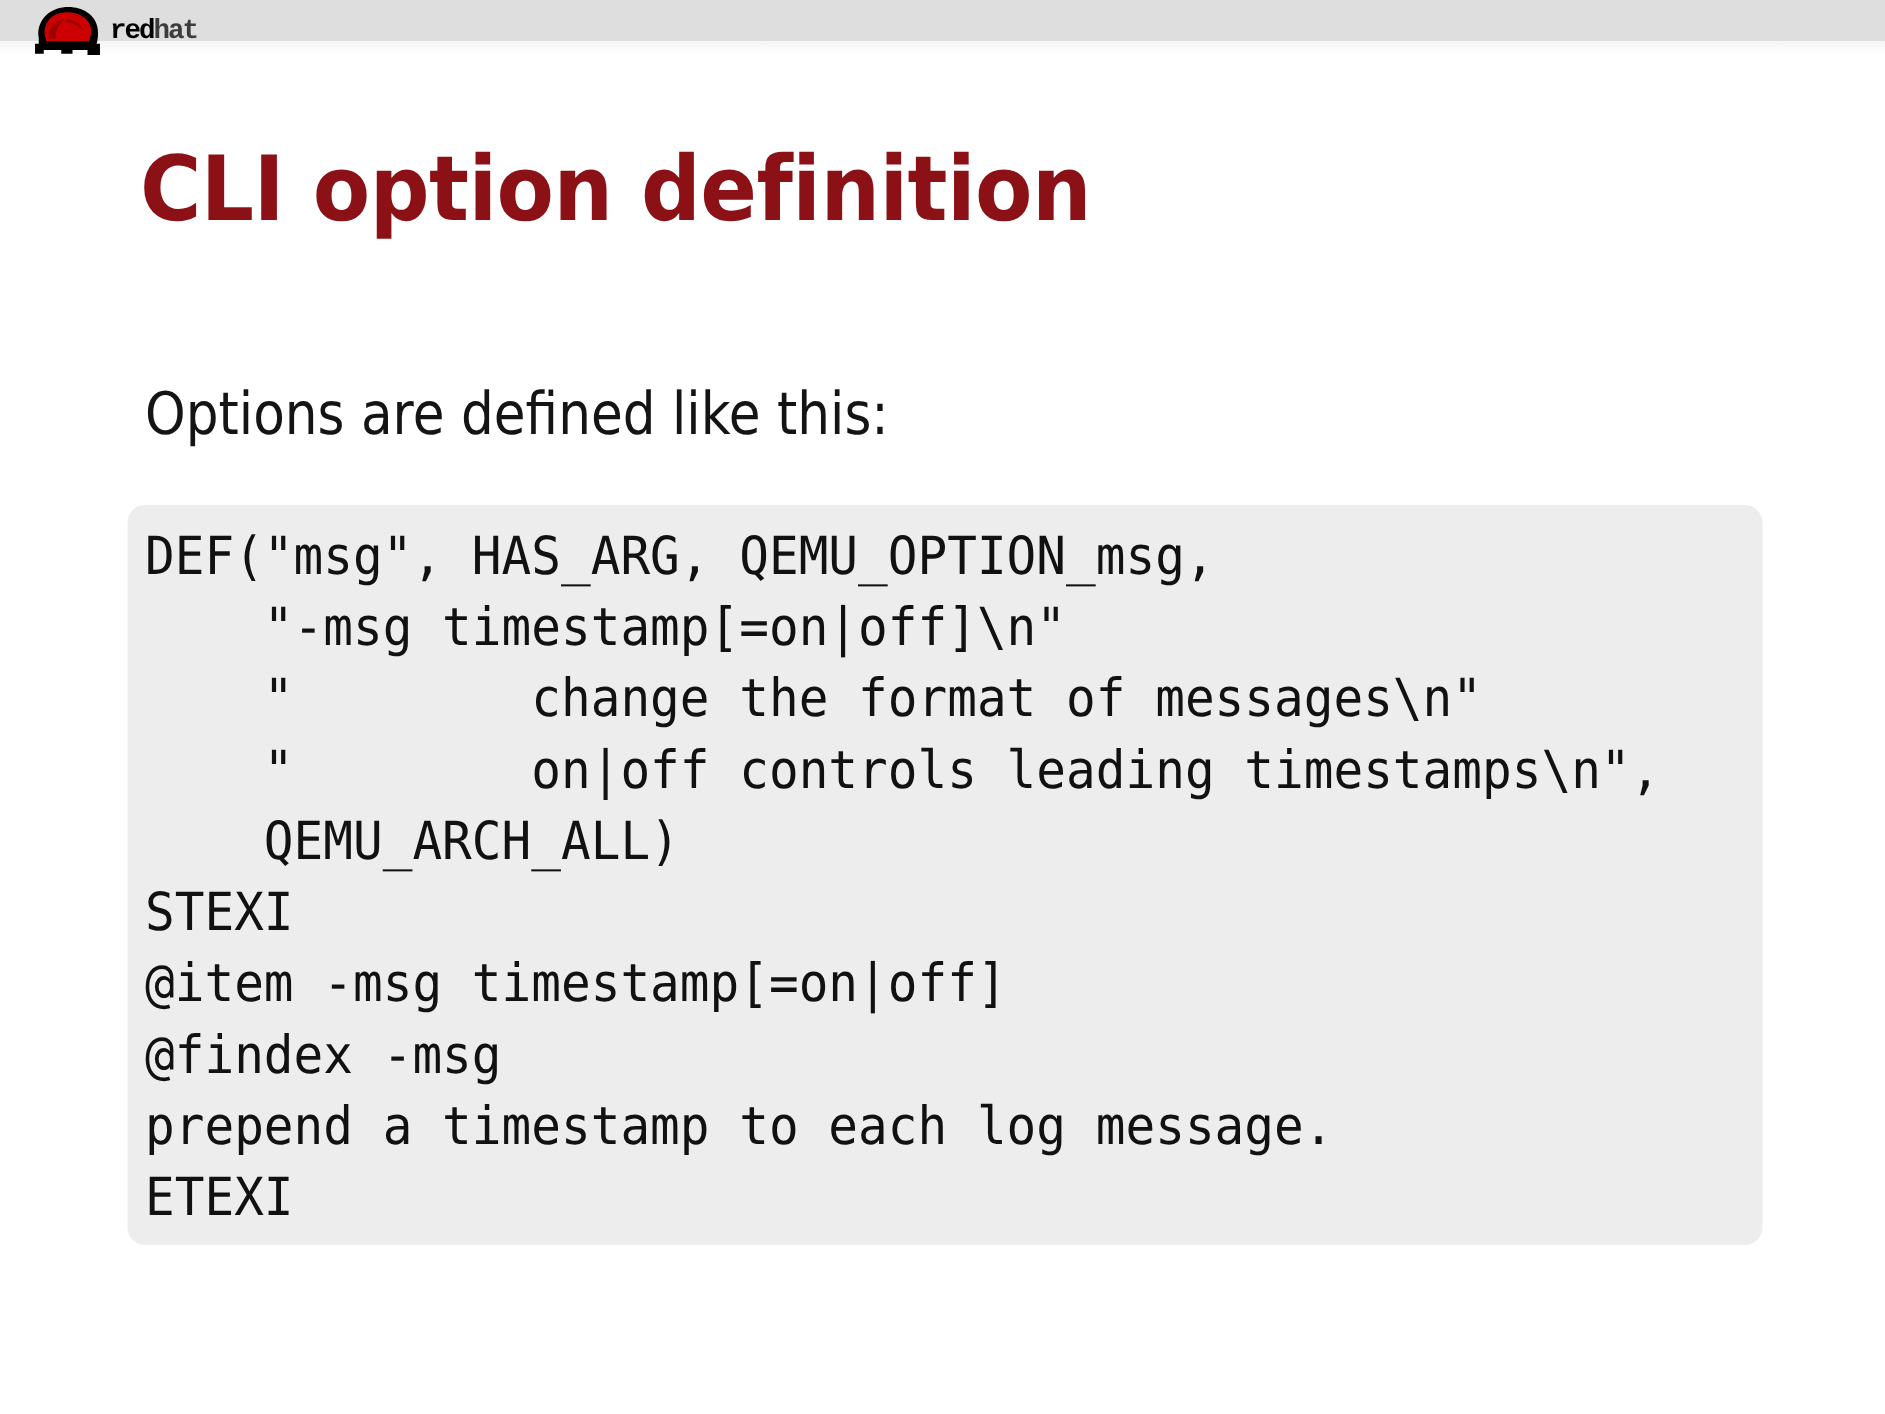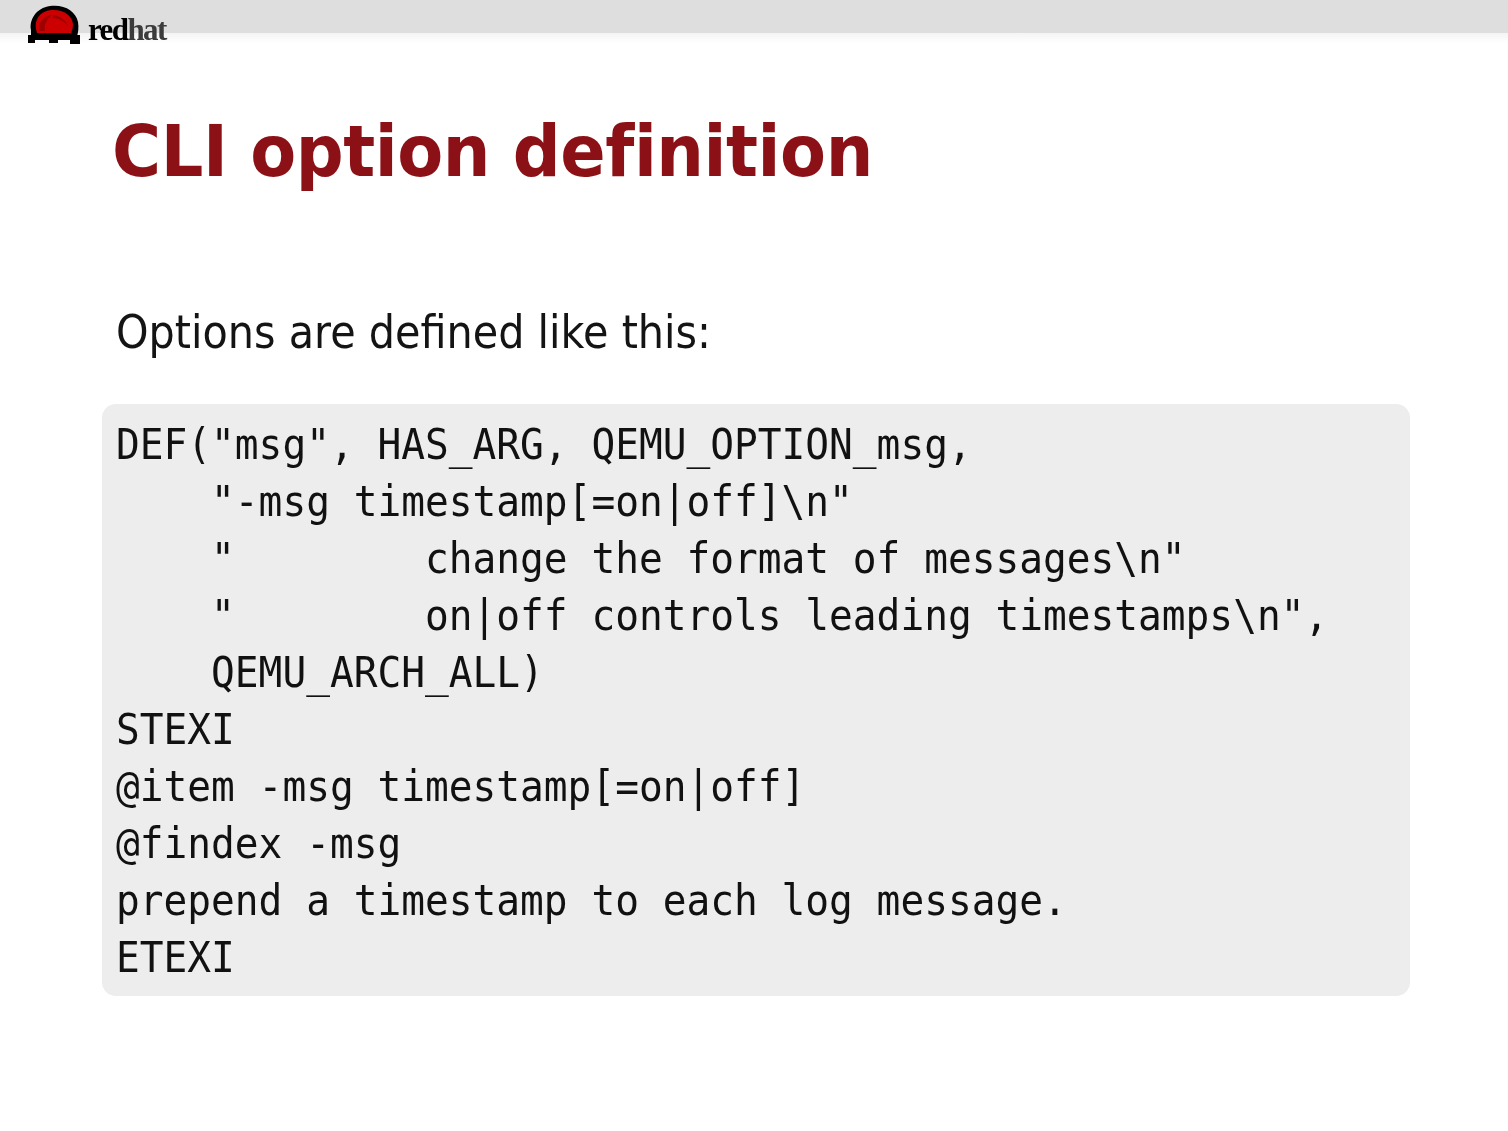--- a/index.html
+++ b/index.html
@@ -42,23 +42,23 @@
     align-items: flex-start;
   }
   .logo-mark {
     width: 62px;
     height: 44px;
     flex: 0 0 auto;
   }
   .logo-word {
     margin-left: 2px;
     margin-top: 12px;
-    font-family: Liberation Serif, serif;
+    font-family: Liberation Mono, monospace;
     font-weight: bold;
-    font-size: 31px;
+    font-size: 22px;
     letter-spacing: -1.6px;
     line-height: 1;
     white-space: nowrap;
     text-align: center;
   }
   .logo-word .w-red { color: #000000; }
   .logo-word .w-hat { color: #3c3c3c; }
 
   
   .slide-title {

